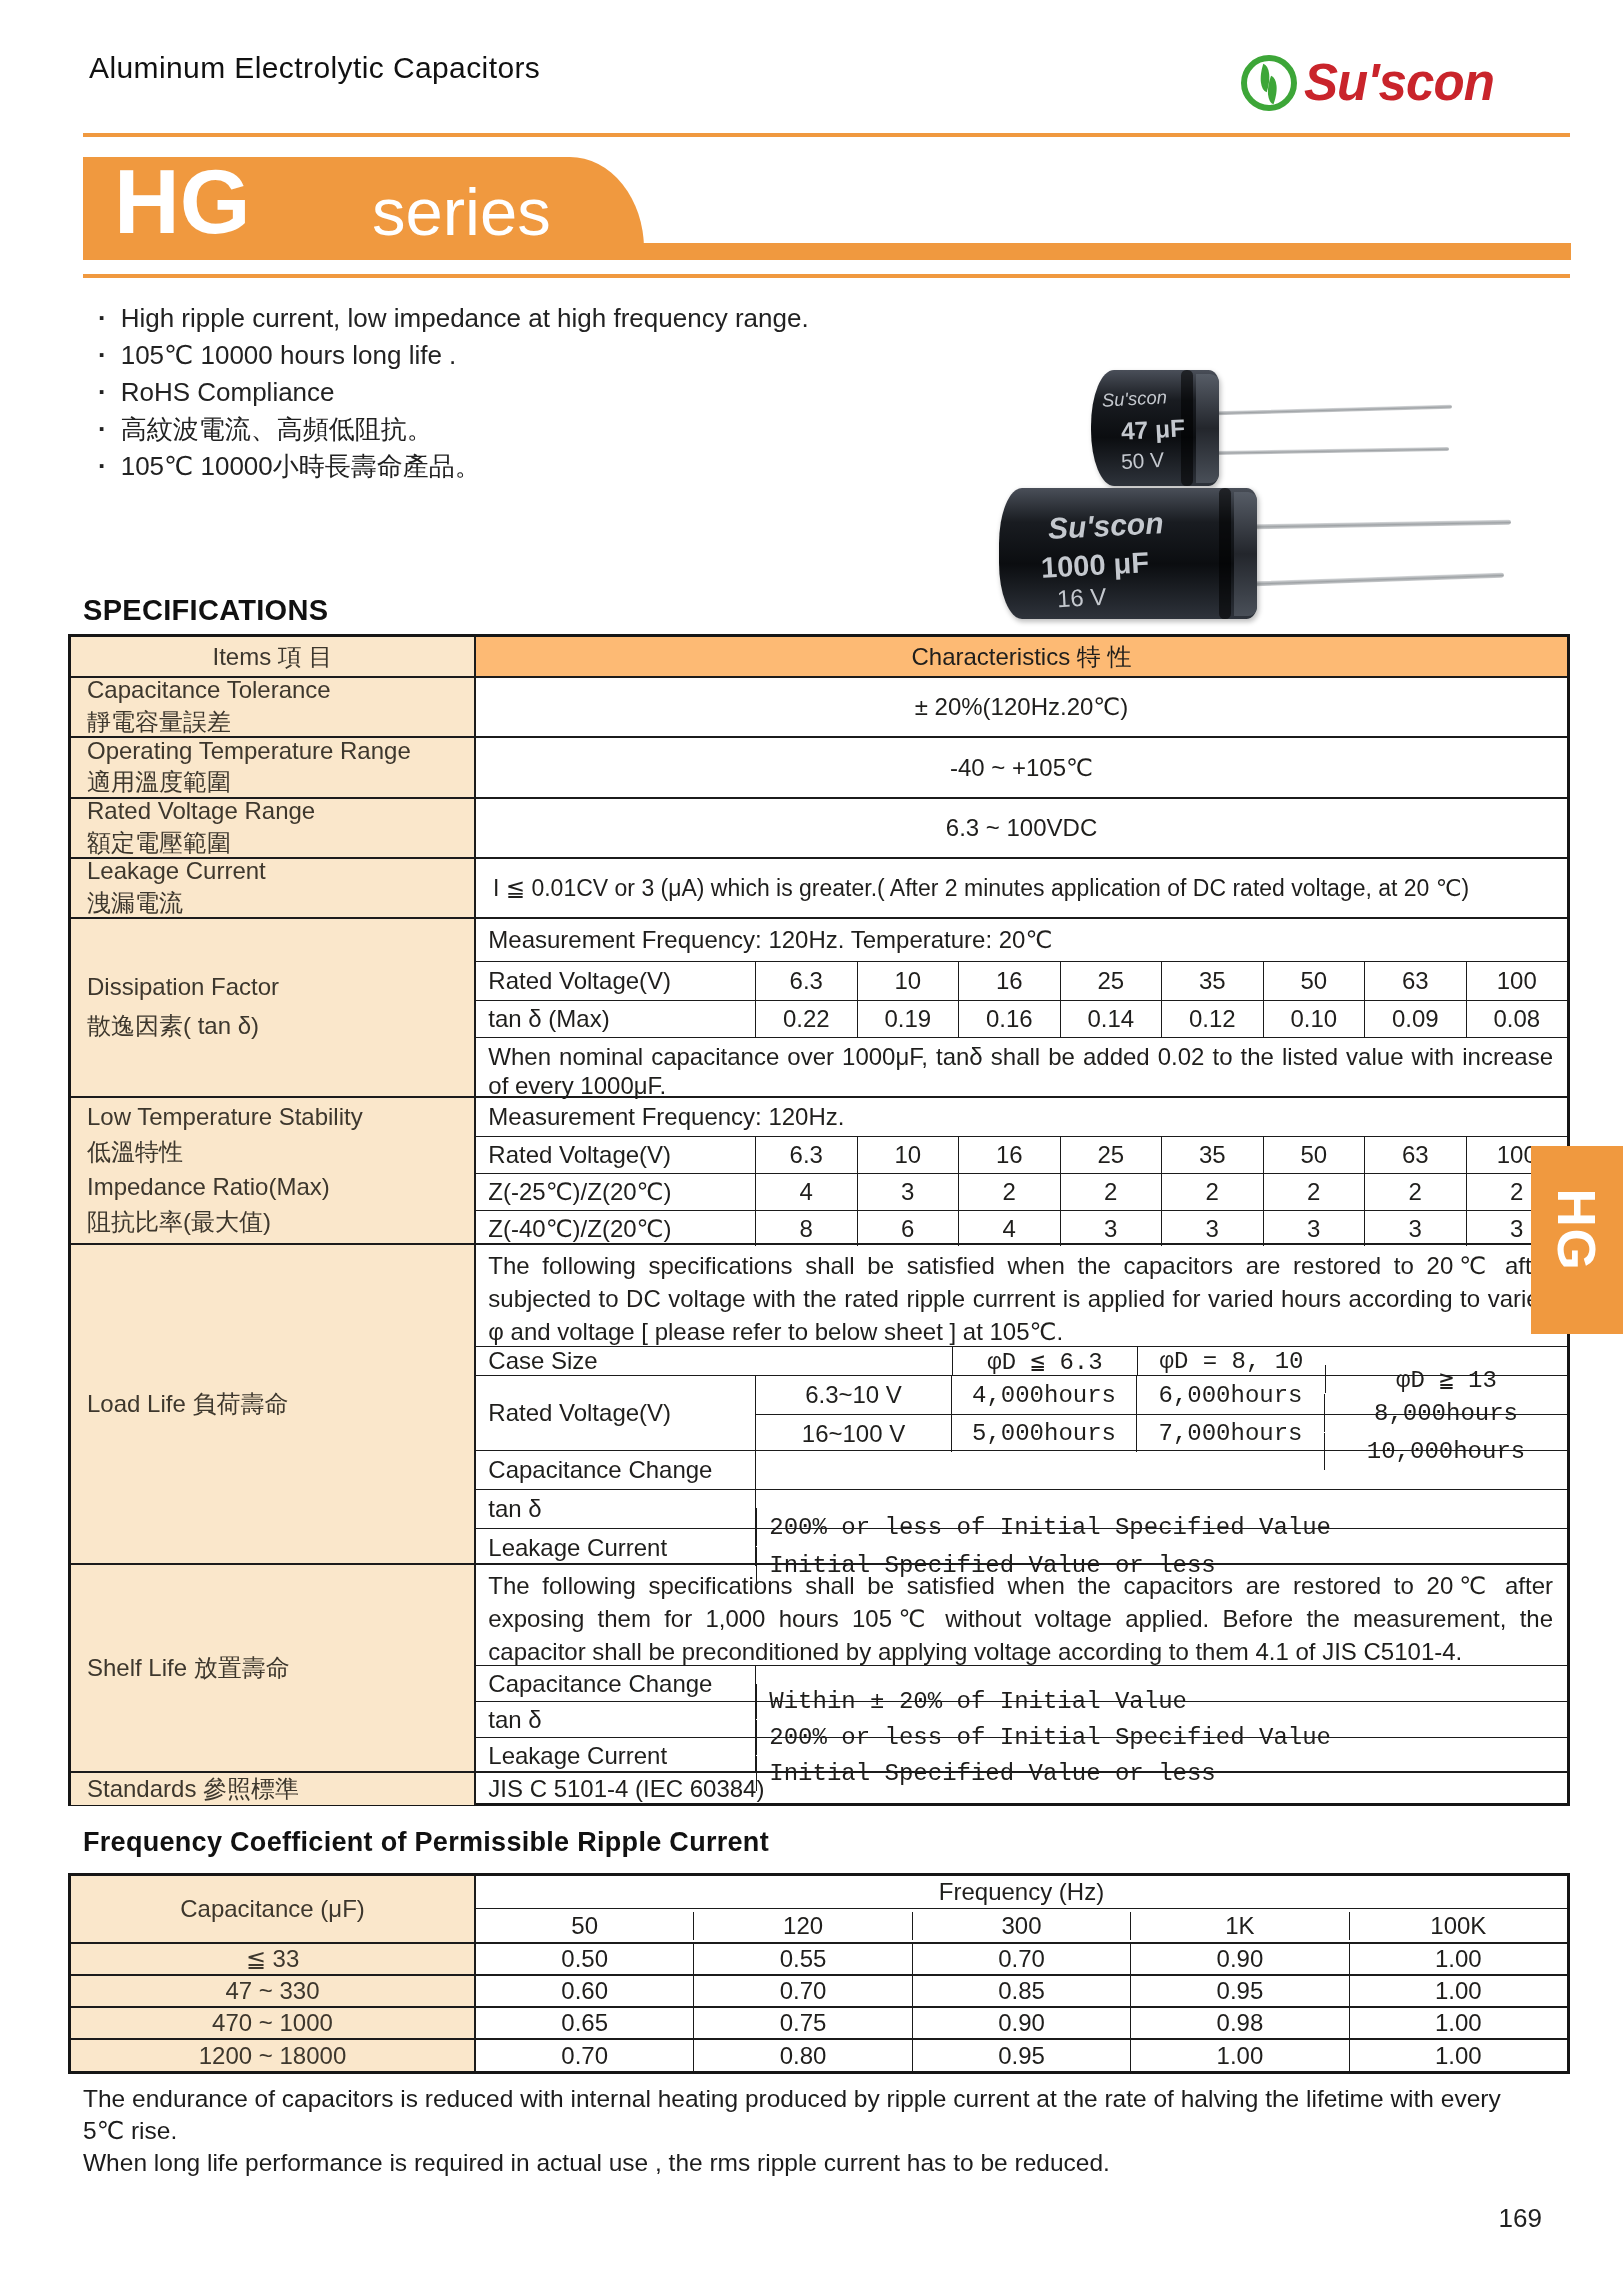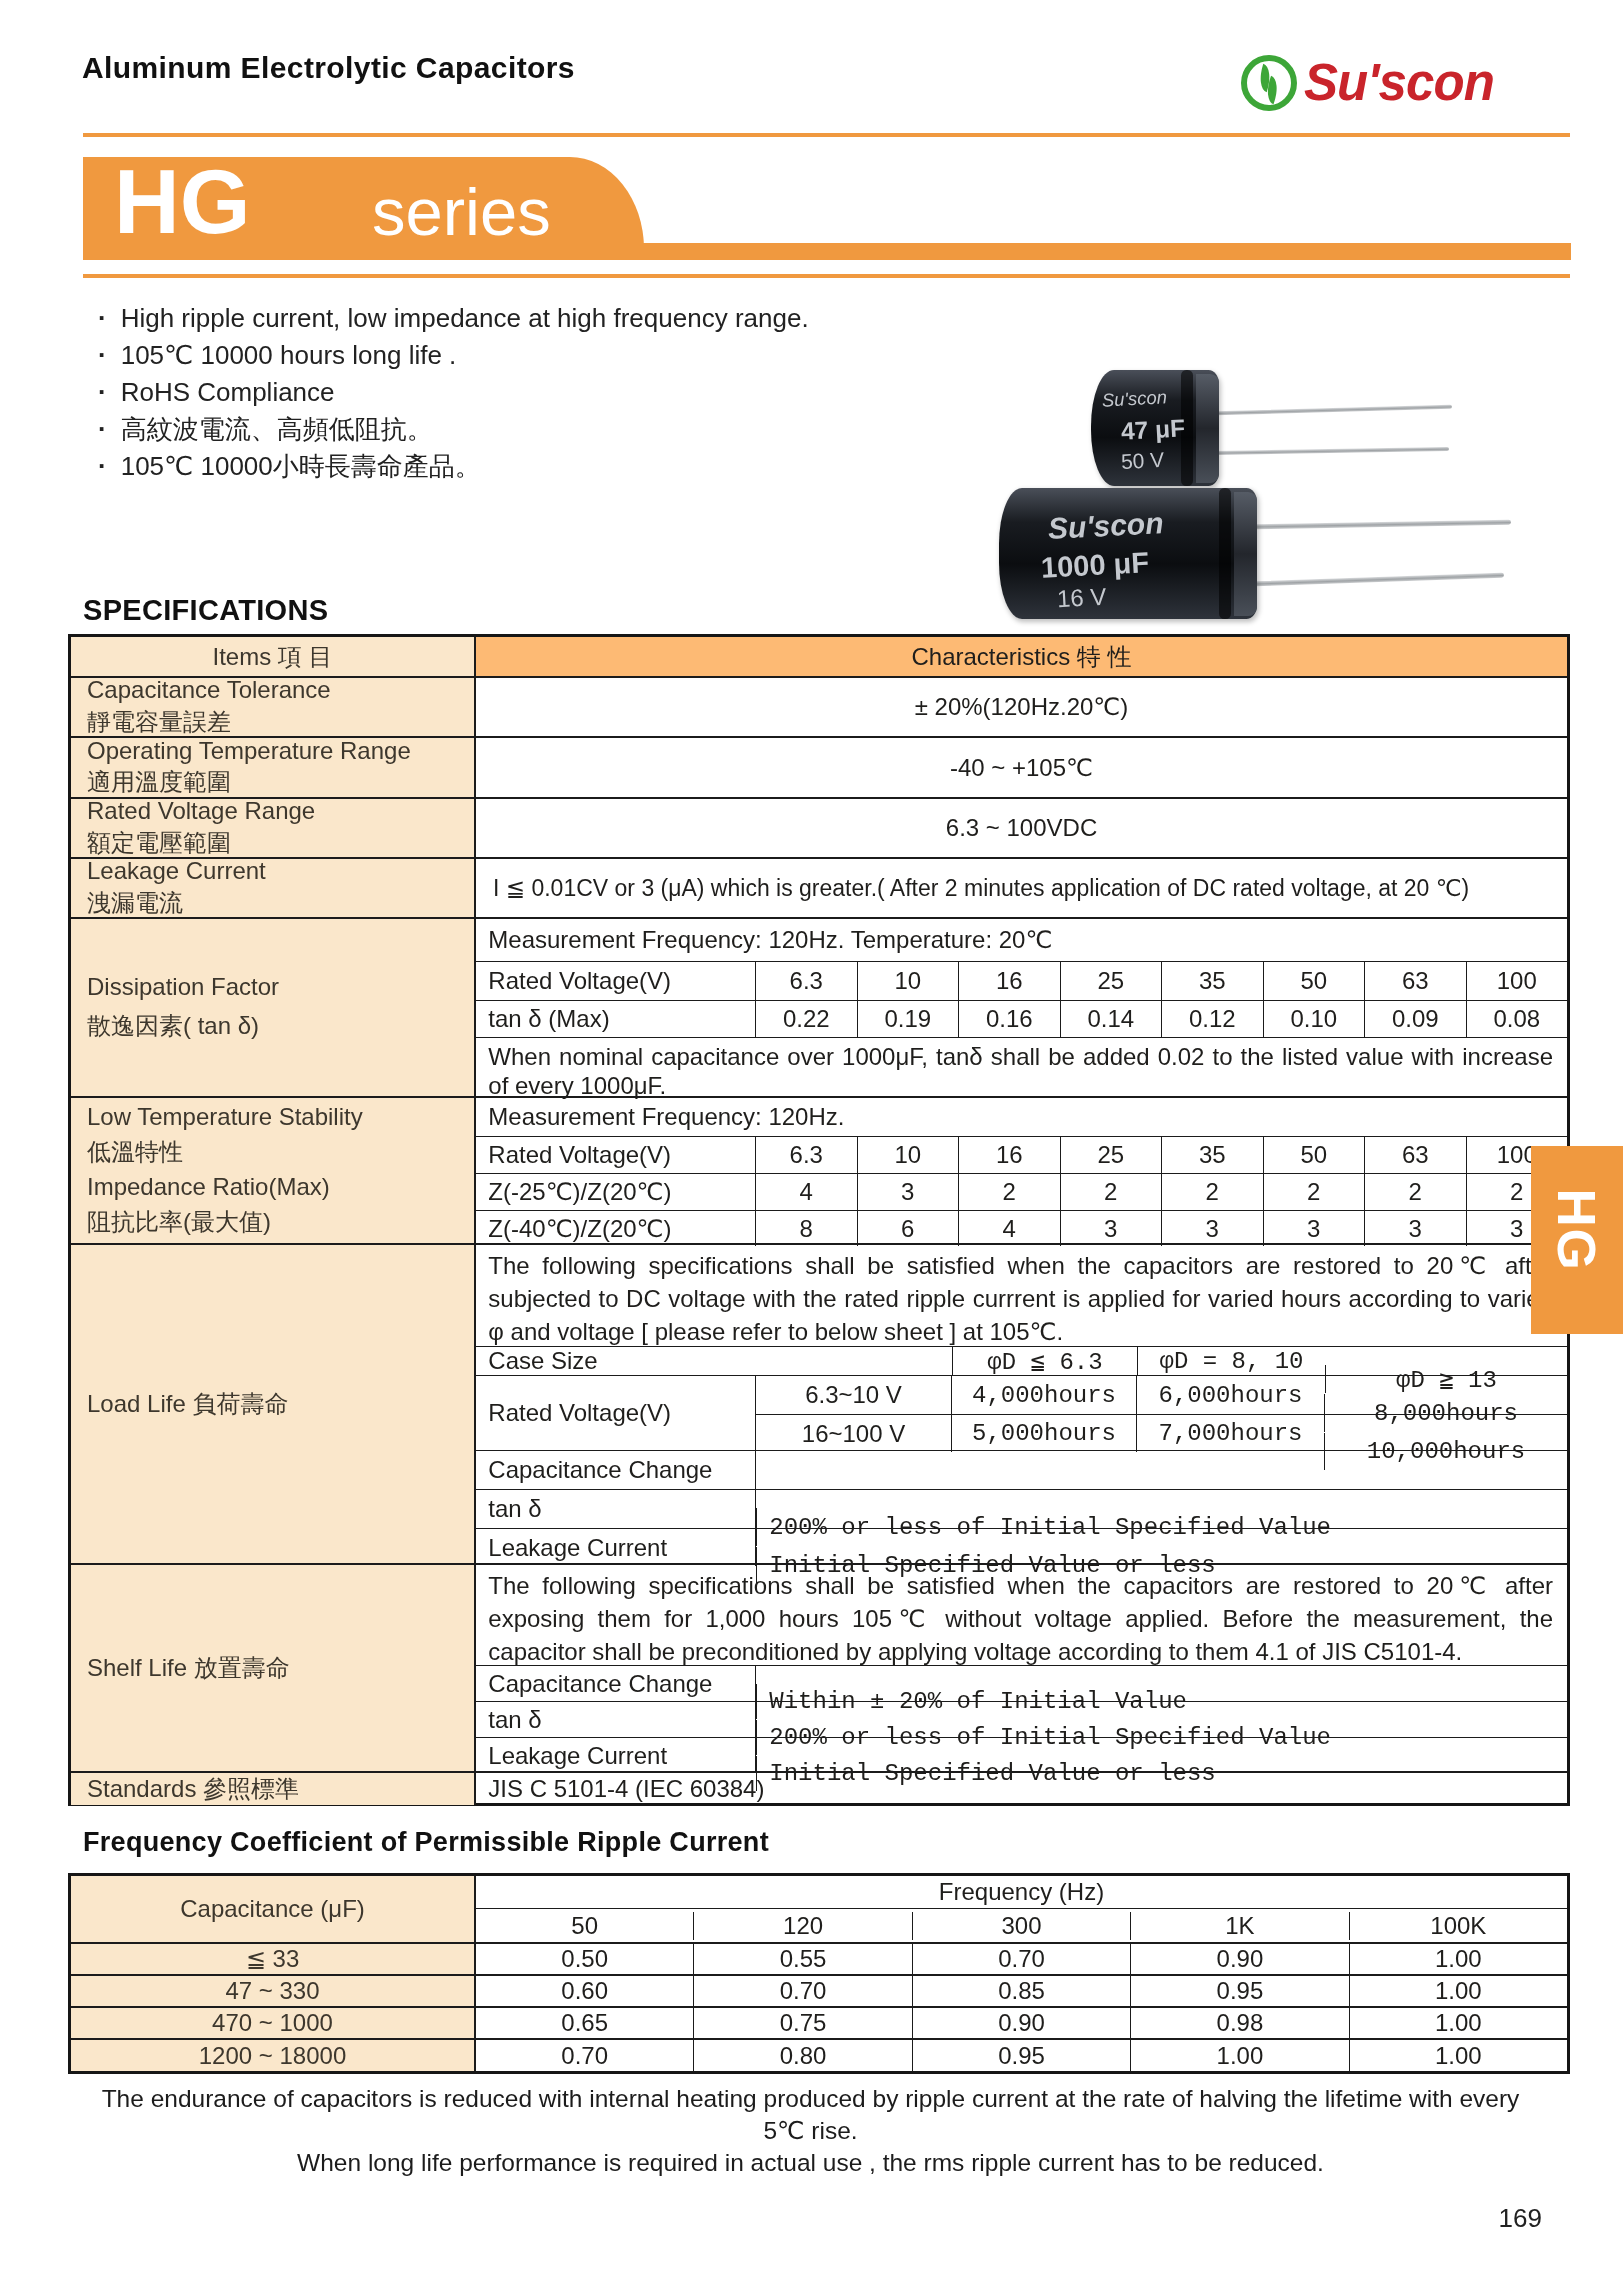--- a/index.html
+++ b/index.html
@@ -1,21 +1,21 @@
 <!DOCTYPE html>
 <html style="font-size:14px"><head>
 <meta charset="utf-8">
 <style>
   html,body{margin:0;padding:0;background:#888;}
   #page{position:relative;width:1623px;height:2295px;background:#ffffff;overflow:hidden;
         font-family:"Liberation Sans","DejaVu Sans",sans-serif;color:#1f1e1c;}
   .abs{position:absolute;}
 
   
-  #hdr-title{left:82px;top:51px;font-size:30px;font-weight:bold;color:#111;letter-spacing:0.4px;text-align:right;}
+  #hdr-title{left:89px;top:51px;font-size:30px;font-weight:normal;color:#111;letter-spacing:0.4px;text-align:right;}
   #logo{left:1241px;top:53px;display:flex;align-items:center;gap:7px;}
   #logo-icon{width:56px;height:56px;border:6.1px solid #3DA638;border-radius:50%;position:relative;box-sizing:border-box;}
   .leaf{position:absolute;background:#3DA638;width:12.3px;height:26px;border-radius:0 100% 0 100%;}
   .leaf1{left:12.3px;top:4.4px;transform:rotate(18deg);}
   .leaf2{left:19px;top:16px;transform:rotate(200deg);}
   #logo-text{font-size:51px;font-weight:bold;font-style:italic;color:#C9242B;letter-spacing:-0.9px;}
   .rule{background:#F0993F;height:3.5px;}
   #rule1{left:83px;top:133px;width:1487px;}
   #rule2{left:83px;top:274px;width:1487px;}
 
@@ -67,21 +67,21 @@
   .vcell{flex:1;display:flex;align-items:center;justify-content:center;box-sizing:border-box;border-left:1.8px solid #1b1b1b;}
   .vcell:first-child{border-left:none;}
   .para{display:block;text-align:justify;padding:3.5px 14px 0 12.3px;line-height:33px;font-size:24px;}
   .peach{background:#fdba74;}
 
   #spec-table{left:68px;top:634px;width:1502px;height:1172px;}
   #freq-table{left:68px;top:1873px;width:1502px;height:201px;}
   .fcell{flex:1;display:flex;align-items:center;justify-content:center;box-sizing:border-box;border-left:1.8px solid #1b1b1b;}
   .fcell:first-child{border-left:none;}
 
-  #notes{left:83px;top:2083px;width:1455px;font-size:24.5px;color:#1c1c1c;line-height:32px;text-align:center;}
+  #notes{left:83px;top:2083px;width:1455px;font-size:24.5px;color:#1c1c1c;line-height:32px;}
   #page-num{left:1481px;top:2203px;width:61px;text-align:right;font-size:26px;color:#222;}
 
   #side-tab{left:1531px;top:1146px;width:92px;height:188px;background:#F0993F;
             display:flex;align-items:center;justify-content:center;}
   #side-tab span{transform:rotate(90deg) translateX(-10.5px);font-size:53px;font-weight:bold;color:#fff;letter-spacing:1.8px;}
 </style>
 </head>
 <body>
 
 <div id="page">

